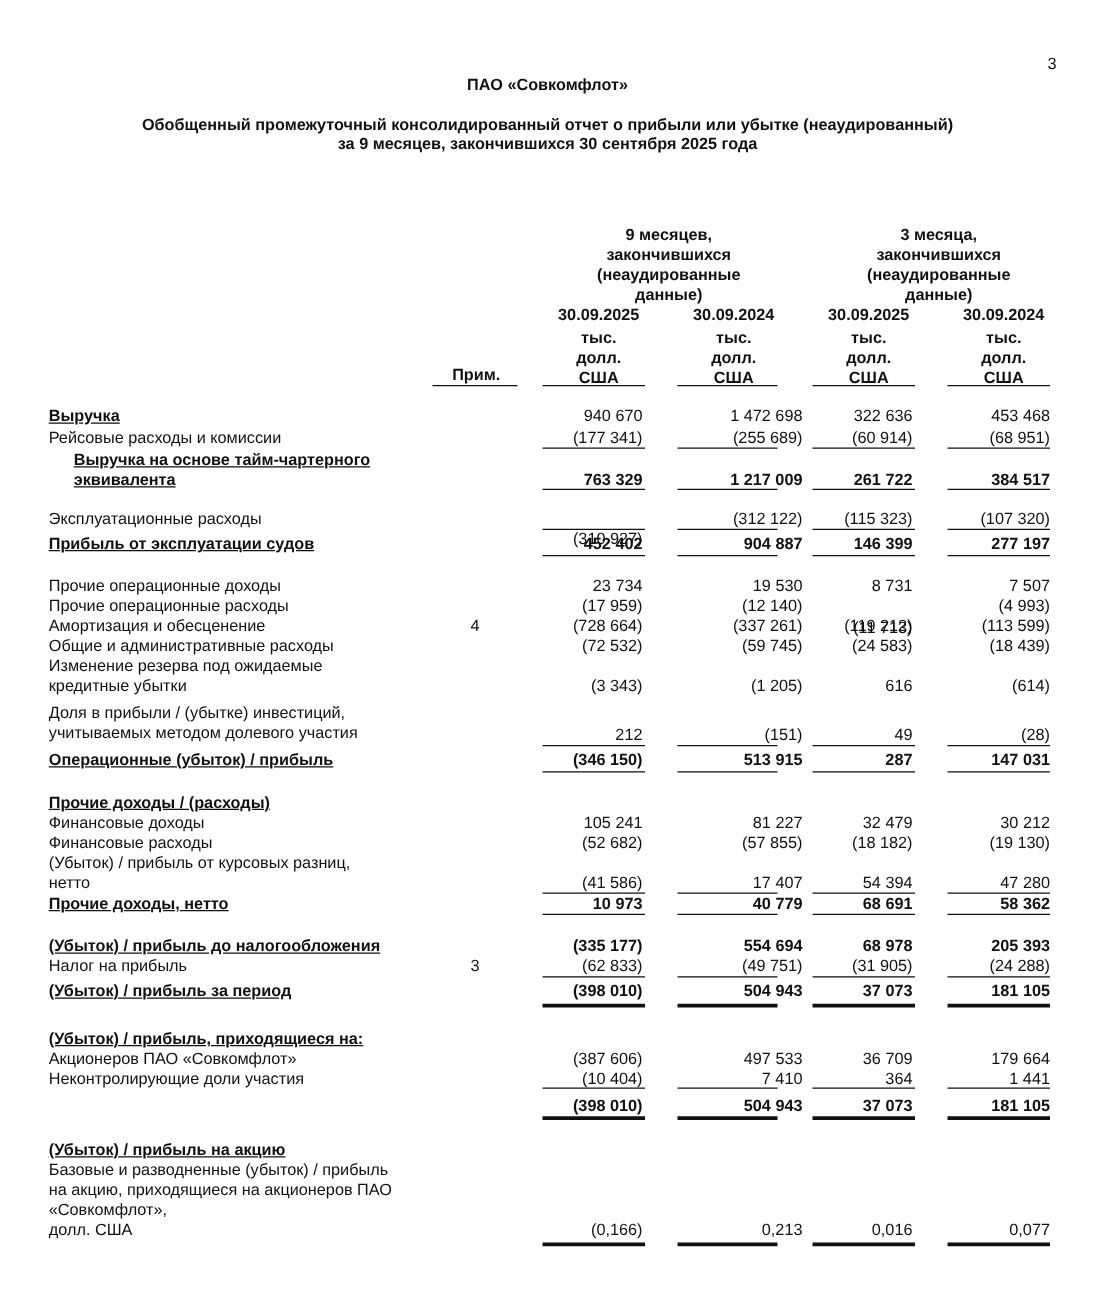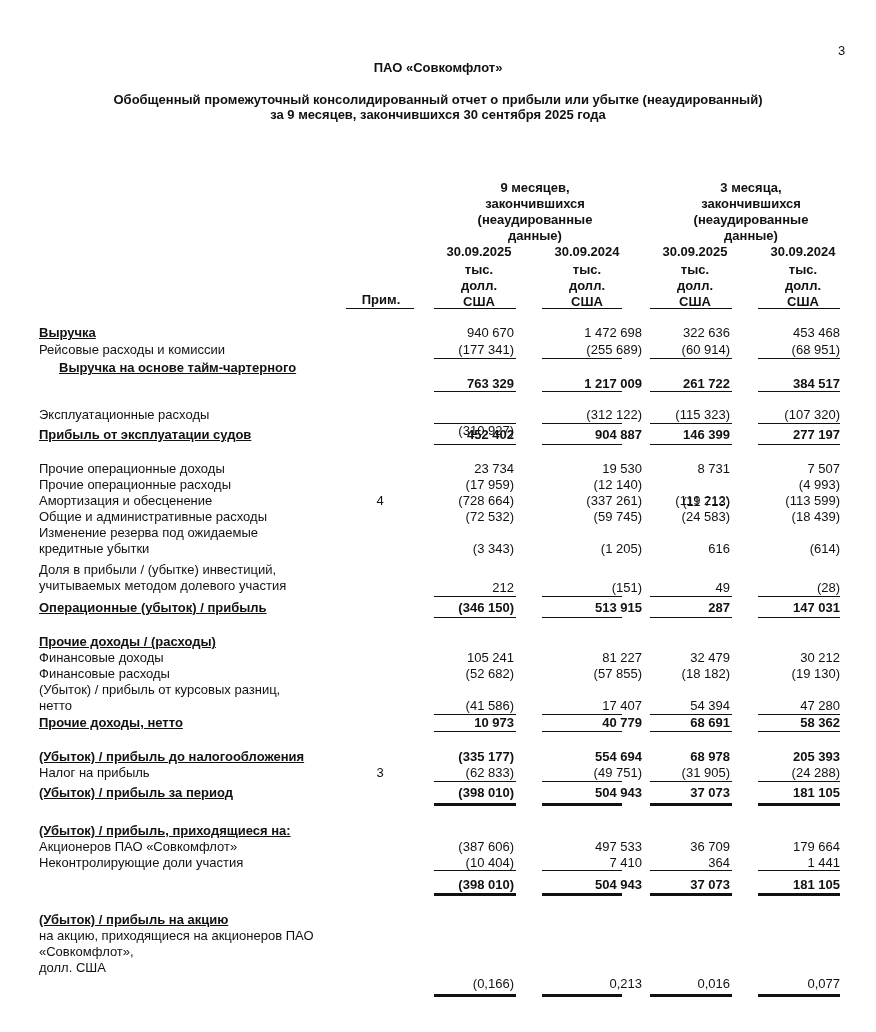--- a/index.html
+++ b/index.html
@@ -93,20 +93,21 @@
       <div class="abs val v3" style="top: 342px;">(60 914)</div>
       <div class="abs val v4" style="top: 342px;">(68 951)</div>
       <div class="rule r1" style="top: 358px;"></div>
       <div class="rule r2" style="top: 358px;"></div>
       <div class="rule r3" style="top: 358px;"></div>
       <div class="rule r4" style="top: 358px;"></div>
     </div>
     <div>
       <div class="abs row-label bold" style="top: 360px; margin-left: 20px;">
         <div>Выручка на основе тайм-чартерного</div>
+        <div>эквивалента</div>
       </div>
       <div class="abs val v1 bold" style="top: 376px;">763 329</div>
       <div class="abs val v2 bold" style="top: 376px;">1 217 009</div>
       <div class="abs val v3 bold" style="top: 376px;">261 722</div>
       <div class="abs val v4 bold" style="top: 376px;">384 517</div>
       <div class="rule r1" style="top: 391px;"></div>
       <div class="rule r2" style="top: 391px;"></div>
       <div class="rule r3" style="top: 391px;"></div>
       <div class="rule r4" style="top: 391px;"></div>
     </div>
@@ -297,20 +298,21 @@
       <div class="rule r1 thick" style="top: 893px;"></div>
       <div class="rule r2 thick" style="top: 893px;"></div>
       <div class="rule r3 thick" style="top: 893px;"></div>
       <div class="rule r4 thick" style="top: 893px;"></div>
     </div>
     <div>
       <div class="abs row-label bold" style="top: 912px;">(Убыток) / прибыль на акцию</div>
     </div>
     <div>
       <div class="abs row-label" style="top: 928px;">
+        <div>Базовые и разводненные (убыток) / прибыль</div>
         <div>на акцию, приходящиеся на акционеров ПАО</div>
         <div>«Совкомфлот»,</div>
         <div>долл. США</div>
       </div>
       <div class="abs val v1" style="top: 976px;">(0,166)</div>
       <div class="abs val v2" style="top: 976px;">0,213</div>
       <div class="abs val v3" style="top: 976px;">0,016</div>
       <div class="abs val v4" style="top: 976px;">0,077</div>
       <div class="rule r1 thick" style="top: 994px;"></div>
       <div class="rule r2 thick" style="top: 994px;"></div>

